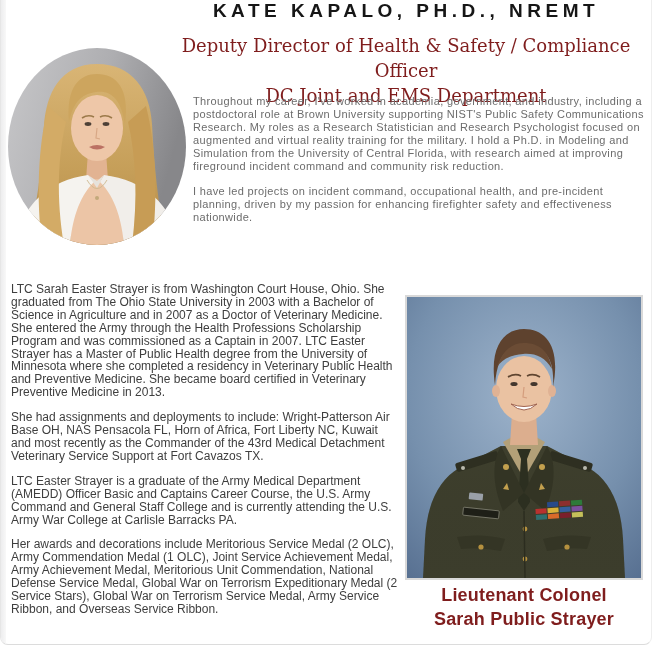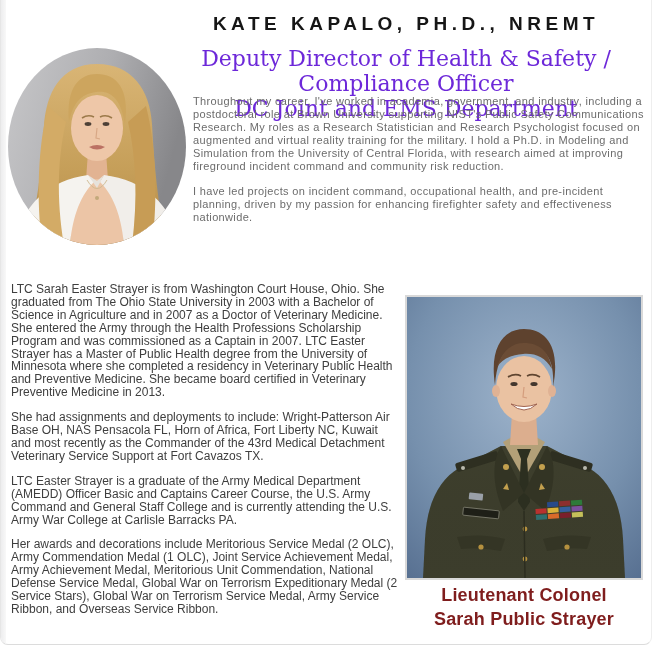--- a/index.html
+++ b/index.html
@@ -14,37 +14,37 @@
     border-bottom:1px solid #dcdcdc;
     border-radius:0 0 8px 8px;
     box-sizing:border-box;
   }
   .left-edge-strip{
     position:absolute;left:0;top:0;width:5px;height:645px;
     background:linear-gradient(to right,#ededee,#f8f8f8);
   }
   
   .header{
-    position:absolute;left:160px;top:13px;width:490px;
+    position:absolute;left:160px;top:0;width:490px;
     text-align:center;
   }
   .title{
     margin:0;
     font-size:19px;
     font-weight:800;
     letter-spacing:4.5px;
     color:#161616;
     font-family:"Liberation Sans",sans-serif;
   }
   .subtitle{
     margin-top:11px;
     font-family:"DejaVu Serif",serif;
-    font-size:22px;
+    font-size:18px;
     line-height:25px;
-    color:#6d28d9;
+    color:#7f1d1d;
   }
   
   .kapalo-photo{
     position:absolute;left:7px;top:48px;width:178px;height:197px;
     border-radius:50%;
     overflow:hidden;
   }
   .kapalo-photo svg{display:block;width:100%;height:100%;}
   
   .kapalo-bio{

